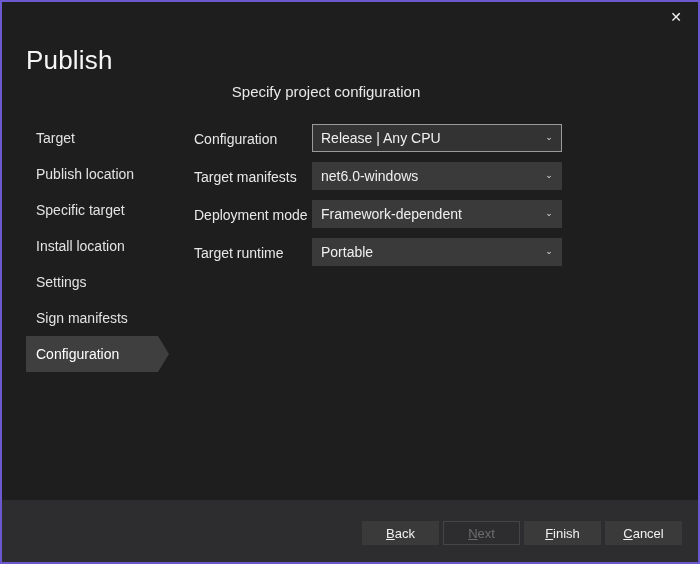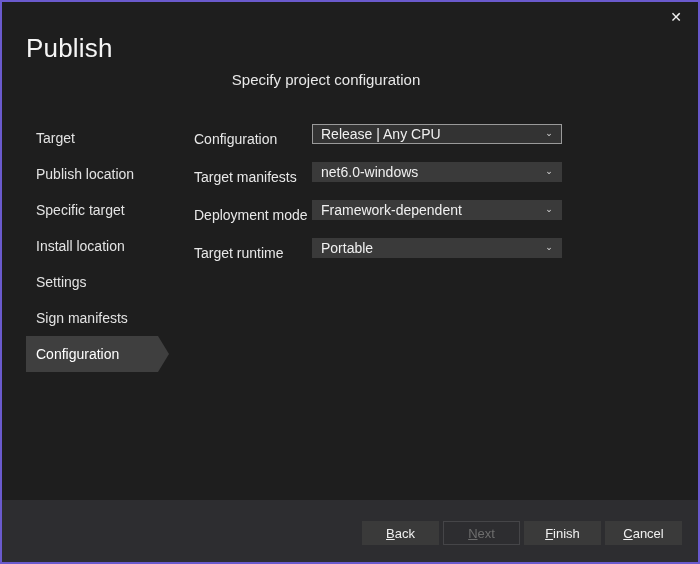--- a/index.html
+++ b/index.html
@@ -45,21 +45,21 @@
     font-size: 14px;
     line-height: 1;
     cursor: default;
     user-select: none;
   }
 
   
   #header {
     position: absolute;
     left: 24px;
-    top: 29px;
+    top: 41px;
     width: 600px;
   }
   #page-title {
     color: #f5f5f5;
     font-size: 26px;
     font-weight: 300;
     line-height: 34px;
     letter-spacing: 0.2px;
   }
   #page-subtitle {
@@ -140,21 +140,21 @@
     color: #e8e8e8;
     font-size: 14px;
     white-space: nowrap;
     user-select: none;
   }
   .combo {
     position: absolute;
     left: 118px;
     top: 4px;
     width: 250px;
-    height: 20px;
+    height: 28px;
     box-sizing: border-box;
     background: #3a3a3a;
     border: 1px solid #3a3a3a;
     display: flex;
     align-items: center;
     cursor: default;
     user-select: none;
   }
   .combo.focused {
     border: 1px solid #9a9a9a;

